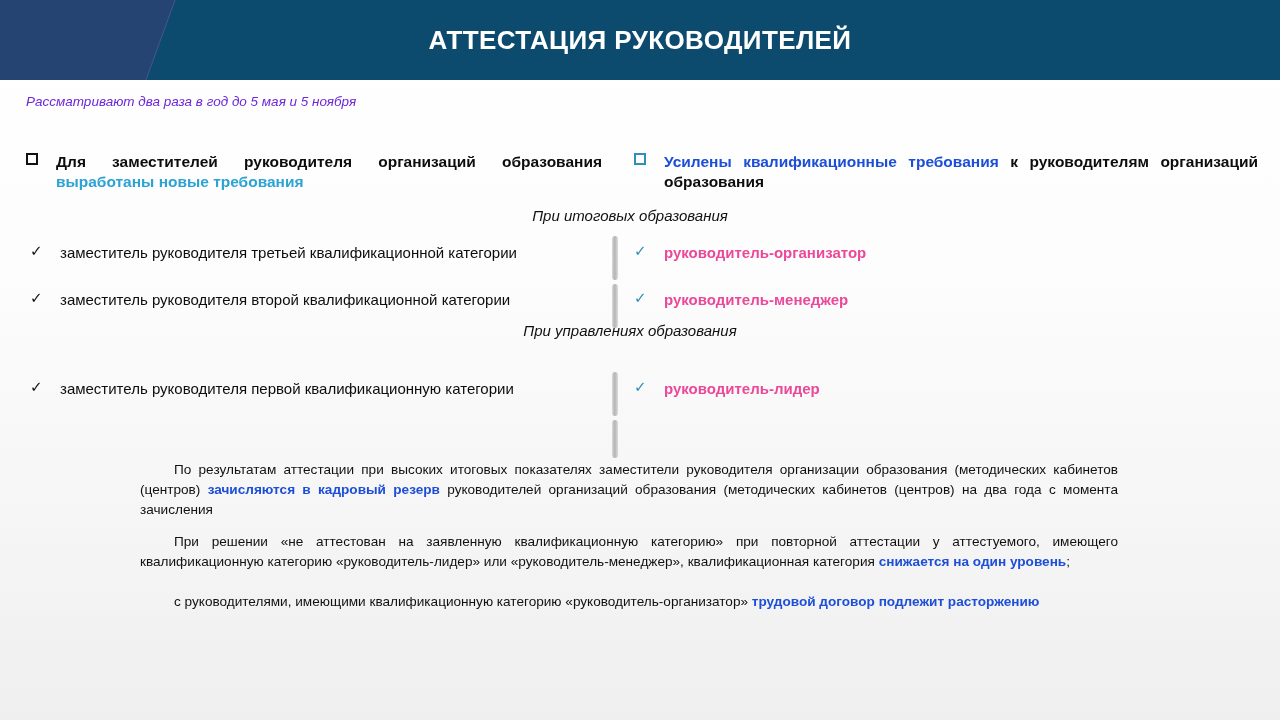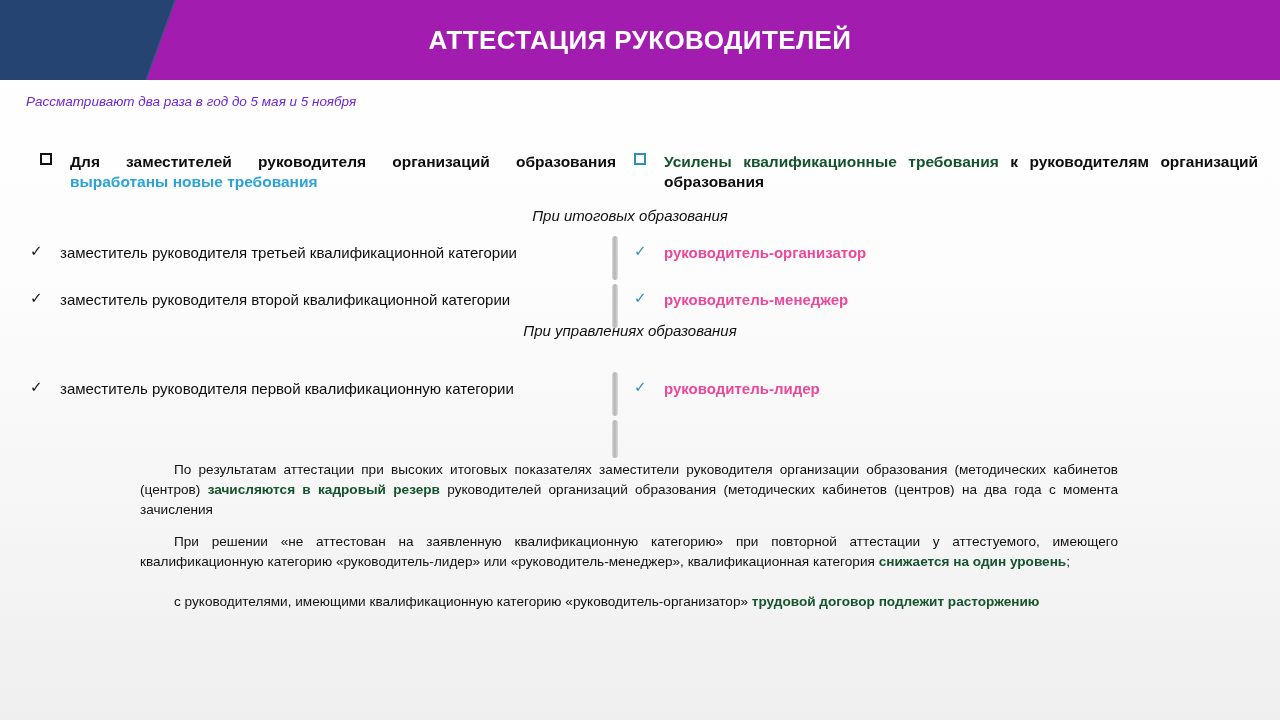--- a/index.html
+++ b/index.html
@@ -15,21 +15,21 @@
     color: #0d0d0d;
     position: relative;
   }
 
   
   .header {
     position: absolute;
     left: 0; top: 0;
     width: 1280px;
     height: 80px;
-    background: #a21caf;
+    background: #0c4a6e;
     overflow: hidden;
   }
   .header-accent {
     position: absolute;
     left: -40px;
     top: -2px;
     width: 200px;
     height: 84px;
     background: #264471;
     border-right: 1px solid #3c5b8d;
@@ -56,21 +56,21 @@
     top: 94px;
     font-size: 13.5px;
     font-style: italic;
     color: #6d28d9;
     white-space: nowrap;
   }
 
   
   .bullet-left {
     position: absolute;
-    left: 40px;
+    left: 26px;
     top: 152px;
     width: 576px;
   }
   .bullet-right {
     position: absolute;
     left: 634px;
     top: 152px;
     width: 624px;
   }
   .bullet-row {
@@ -91,21 +91,21 @@
   }
   .bullet-text {
     font-size: 15.5px;
     font-weight: bold;
     line-height: 20px;
     text-align: justify;
     text-align-last: left;
     color: #0d0d0d;
   }
   .hl-cyan   { color: #2ba3d4; }
-  .hl-teal   { color: #14532d; margin-top: 12px; }
+  .hl-teal   { color: #1d4ed8; margin-top: 12px; }
 
   
   .section-caption {
     position: absolute;
     font-size: 15px;
     font-style: italic;
     color: #111111;
     white-space: nowrap;
     text-align: center;
   }

